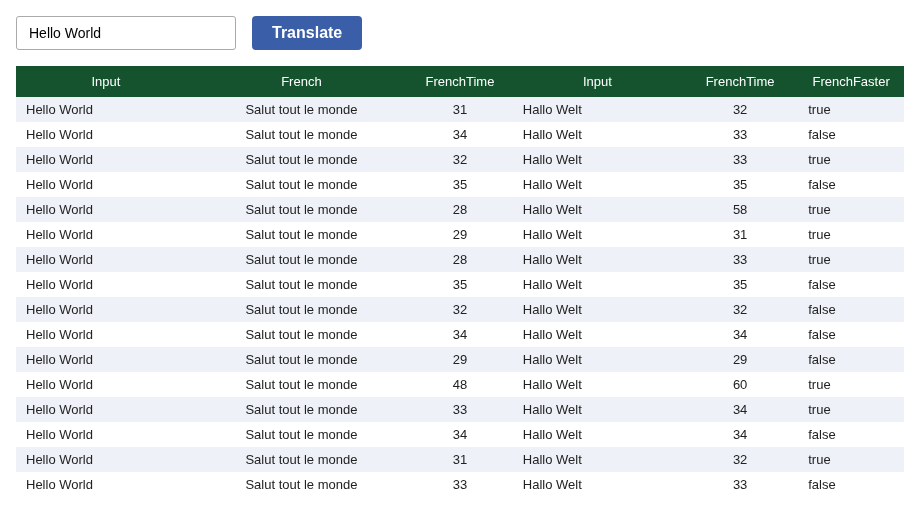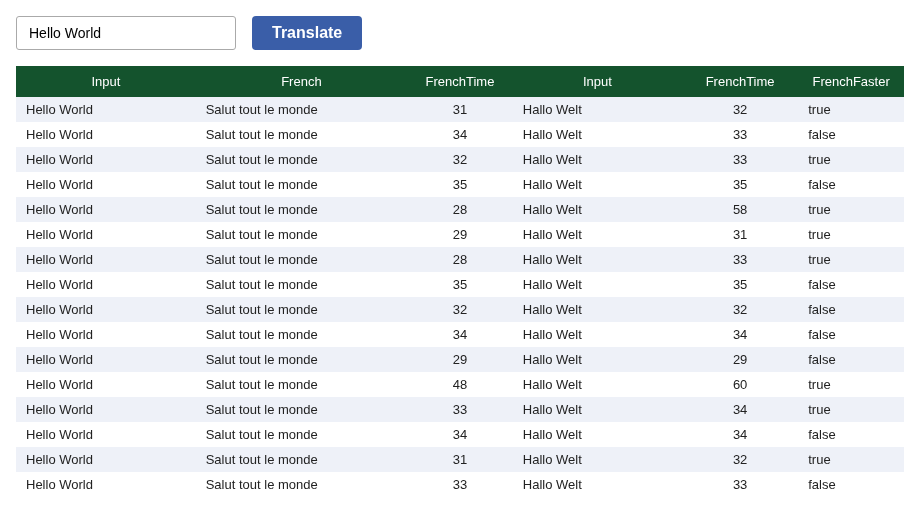--- a/index.html
+++ b/index.html
@@ -53,21 +53,21 @@
     }
     tbody tr:nth-child(even) {
       background: #fff;
     }
     tbody td {
       padding: 5px 10px;
       color: #222;
       border: none;
     }
     tbody td:first-child { width: 170px; }
-    tbody td:nth-child(2) { width: 200px; }
+    tbody td:nth-child(2) { width: 200px; text-align: center; }
     tbody td:nth-child(3) { width: 100px; text-align: center; }
     tbody td:nth-child(4) { width: 160px; }
     tbody td:nth-child(5) { width: 110px; text-align: center; }
     tbody td:nth-child(6) { width: 100px; text-align: left; }
   </style>
 </head>
 <body>
 
 <div class="top-bar">
   <input class="search-input" type="text" value="Hello World" style="">

